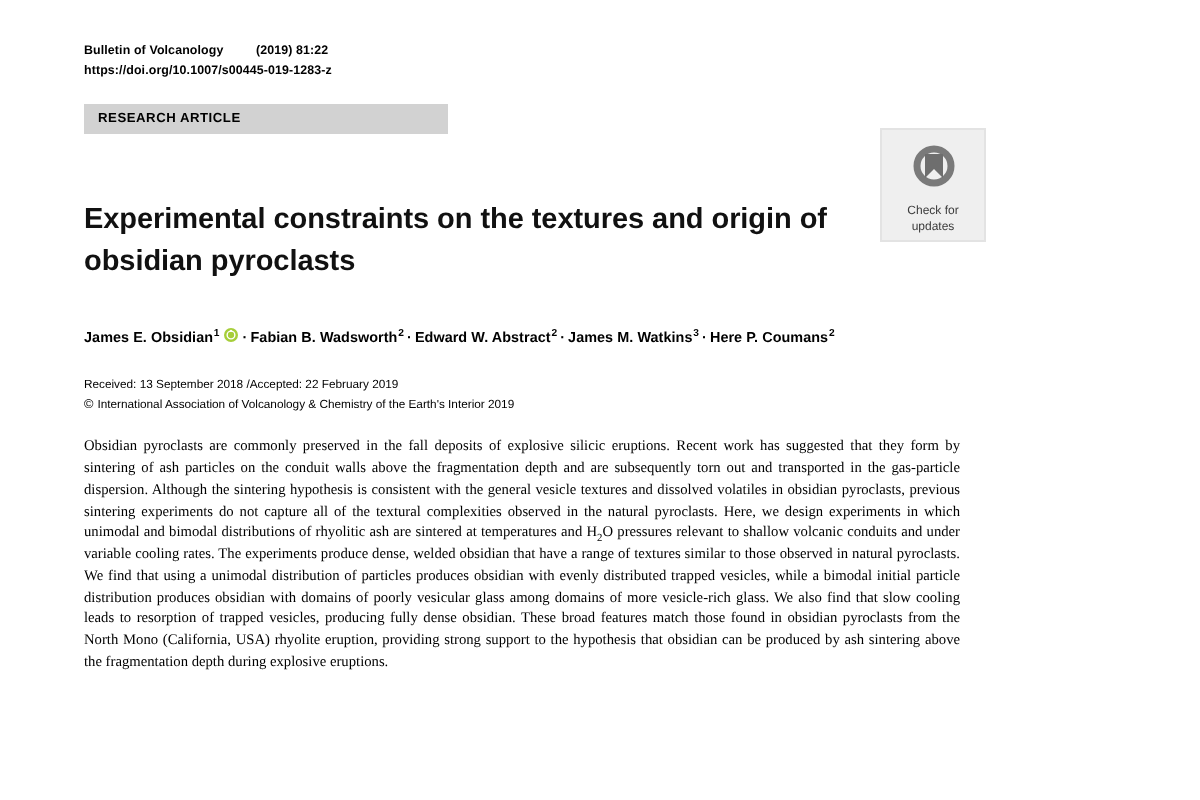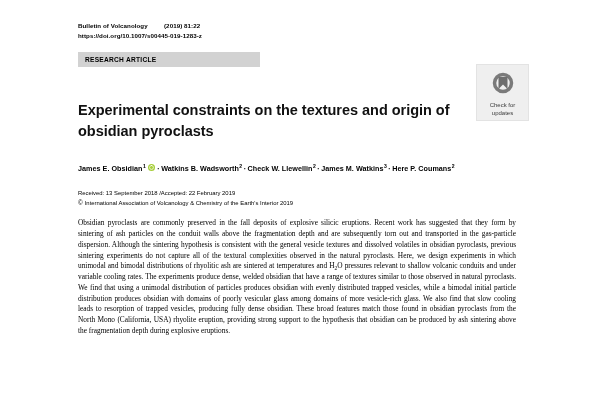--- a/index.html
+++ b/index.html
@@ -13,21 +13,20 @@
     font-family: "Liberation Sans", sans-serif;
     color: #000000;
     overflow: hidden;
   }
   .page {
     position: relative;
     width: 520px;
     height: 400px;
     box-sizing: border-box;
     padding: 22px 40px 0 42px;
-    margin-left: 36px;
   }
 
   
   .journal-header {
     display: flex;
     align-items: baseline;
     font-size: 6.2px;
     font-weight: bold;
     letter-spacing: 0.01em;
     line-height: 1.45;
@@ -182,21 +181,21 @@
     </div>
   </div>
 
   <div class="article-title">Experimental constraints on the textures and origin of obsidian pyroclasts</div>
 
   <div class="authors">
     <span><span>James E. Obsidian</span><sup>1</sup></span><span class="orcid"><svg width="7" height="7" viewBox="0 0 16 16">
           <circle cx="8" cy="8" r="8" fill="#a6ce39"></circle>
           <circle cx="8" cy="8" r="4.4" fill="none" stroke="#ffffff" stroke-width="1.6"></circle>
           <circle cx="8" cy="3.3" r="1.25" fill="#ffffff"></circle>
-        </svg></span><span class="sep">·</span><span><span>Watkins B. Wadsworth</span><sup>2</sup></span><span class="sep">·</span><span><span>Check W. Llewellin</span><sup>2</sup></span><span class="sep">·</span><span><span>James M. Watkins</span><sup>3</sup></span><span class="sep">·</span><span><span>Here P. Coumans</span><sup>2</sup></span>
+        </svg></span><span class="sep">·</span><span><span>Fabian B. Wadsworth</span><sup>2</sup></span><span class="sep">·</span><span><span>Edward W. Abstract</span><sup>2</sup></span><span class="sep">·</span><span><span>James M. Watkins</span><sup>3</sup></span><span class="sep">·</span><span><span>Here P. Coumans</span><sup>2</sup></span>
   </div>
 
   <div class="dates">Received: 13 September 2018 /Accepted: 22 February 2019</div>
   <div class="copyright">
     <span class="copy-glyph">©</span>
     <span>International Association of Volcanology &amp; Chemistry of the Earth's Interior 2019</span>
   </div>
 
   <div class="abstract-block">
     <div class="abstract-body"><span>Obsidian pyroclasts are commonly preserved in the fall deposits of explosive silicic eruptions. Recent work has suggested that they form by sintering of ash particles on the conduit walls above the fragmentation depth and are subsequently torn out and transported in the gas-particle dispersion. Although the sintering hypothesis is consistent with the general vesicle textures and dissolved volatiles in obsidian pyroclasts, previous sintering experiments do not capture all of the textural complexities observed in the natural pyroclasts. Here, we design experiments in which unimodal and bimodal distributions of rhyolitic ash are sintered at temperatures and H</span><sub>2</sub><span>O pressures relevant to shallow volcanic conduits and under variable cooling rates. The experiments produce dense, welded obsidian that have a range of textures similar to those observed in natural pyroclasts. We find that using a unimodal distribution of particles produces obsidian with evenly distributed trapped vesicles, while a bimodal initial particle distribution produces obsidian with domains of poorly vesicular glass among domains of more vesicle-rich glass. We also find that slow cooling leads to resorption of trapped vesicles, producing fully dense obsidian. These broad features match those found in obsidian pyroclasts from the North Mono (California, USA) rhyolite eruption, providing strong support to the hypothesis that obsidian can be produced by ash sintering above the fragmentation depth during explosive eruptions.</span></div>

